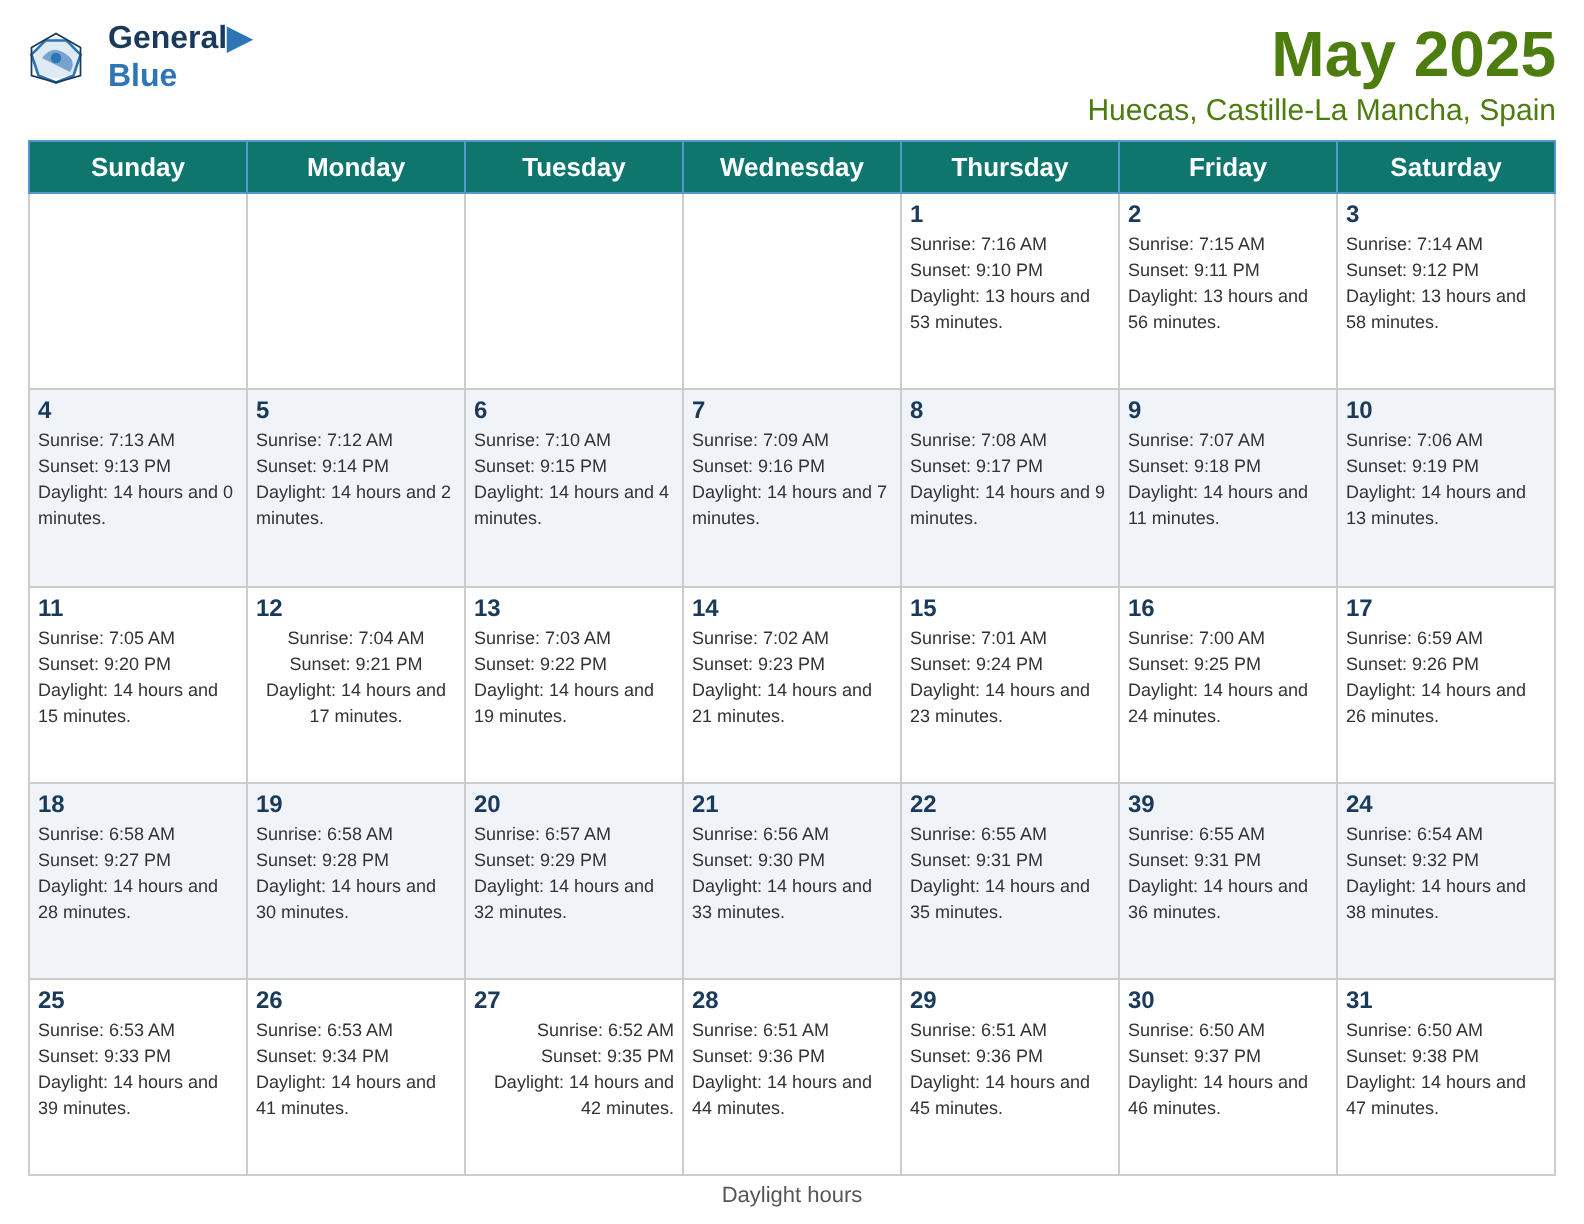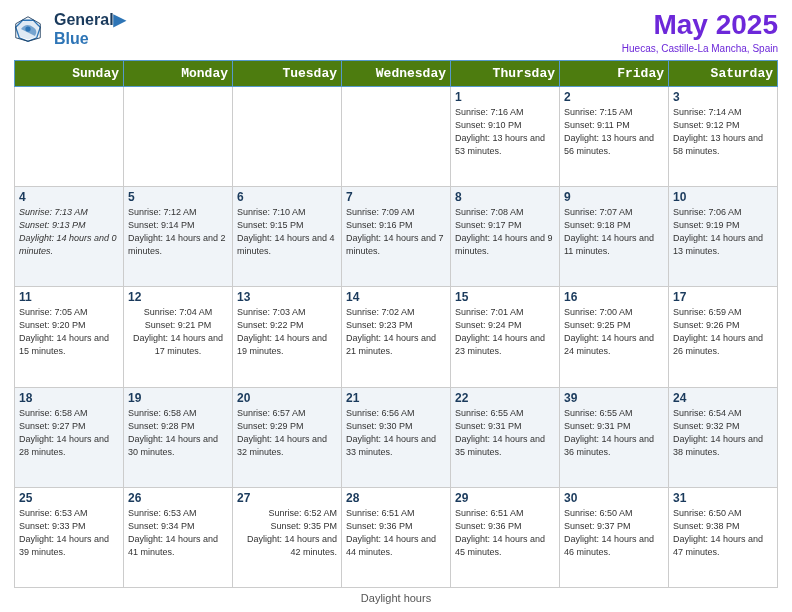--- a/index.html
+++ b/index.html
@@ -29,46 +29,45 @@
       gap: 12px;
     }
     .logo-icon {
       width: 28px;
       height: 28px;
     }
     .title-block {
       text-align: right;
     }
     .main-title {
-      font-size: 28px;
+      font-size: 32px;
       font-weight: bold;
-      color: #6d28d9;
+      color: #4d7c0f;
       line-height: 1.1;
     }
     .subtitle {
-      font-size: 10px;
-      color: #6d28d9;
+      font-size: 15px;
+      color: #4d7c0f;
       margin-top: 2px;
     }
     .calendar {
       flex: 1;
       border: 1px solid #ccc;
       border-collapse: collapse;
       width: 100%;
       table-layout: fixed;
     }
     .calendar th {
-      background: #4d7c0f;
+      background: #0f766e;
       color: #fff;
       font-size: 13px;
       font-weight: bold;
       padding: 5px 4px;
       border: 1px solid #5599cc;
-      text-align: right;
-      font-family: Liberation Mono, monospace;
+      text-align: center;
     }
     .calendar td {
       border: 1px solid #ccc;
       vertical-align: top;
       padding: 3px 4px;
       font-size: 9.5px;
       color: #333;
       background: #fff;
       height: 88px;
     }
@@ -155,21 +154,21 @@
           <td>
             <div class="day-number">3</div>
             <div class="day-info" style="white-space: pre-line;">Sunrise: 7:14 AM
 Sunset: 9:12 PM
 Daylight: 13 hours and 58 minutes.</div>
           </td>
         </tr>
         <tr>
           <td class="alt-row">
             <div class="day-number">4</div>
-            <div class="day-info" style="white-space: pre-line; font-style: italic;">Sunrise: 7:13 AM
+            <div class="day-info" style="white-space: pre-line;">Sunrise: 7:13 AM
 Sunset: 9:13 PM
 Daylight: 14 hours and 0 minutes.</div>
           </td>
           <td class="alt-row">
             <div class="day-number">5</div>
             <div class="day-info" style="white-space: pre-line;">Sunrise: 7:12 AM
 Sunset: 9:14 PM
 Daylight: 14 hours and 2 minutes.</div>
           </td>
           <td class="alt-row">

